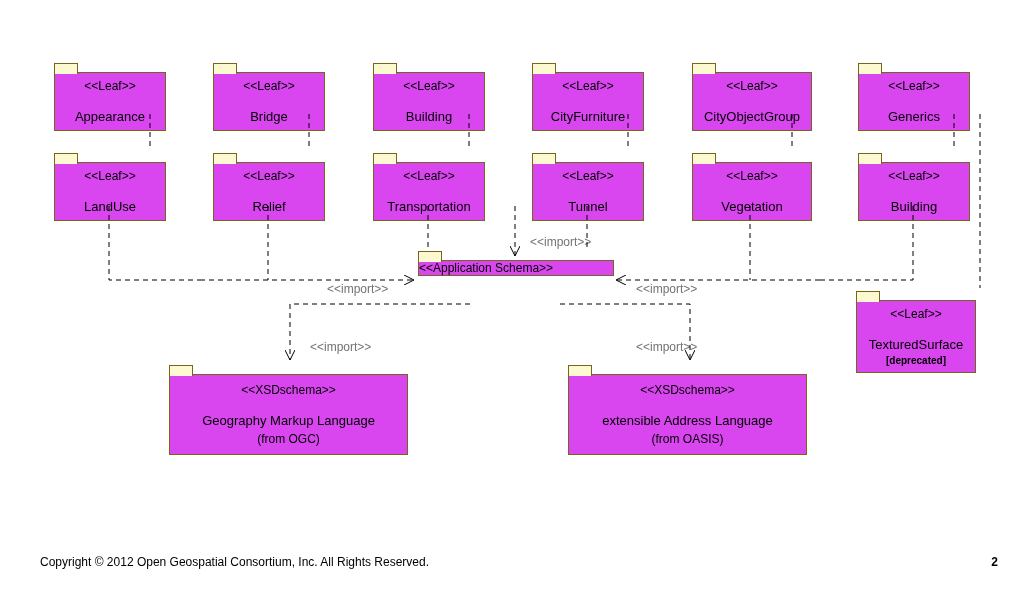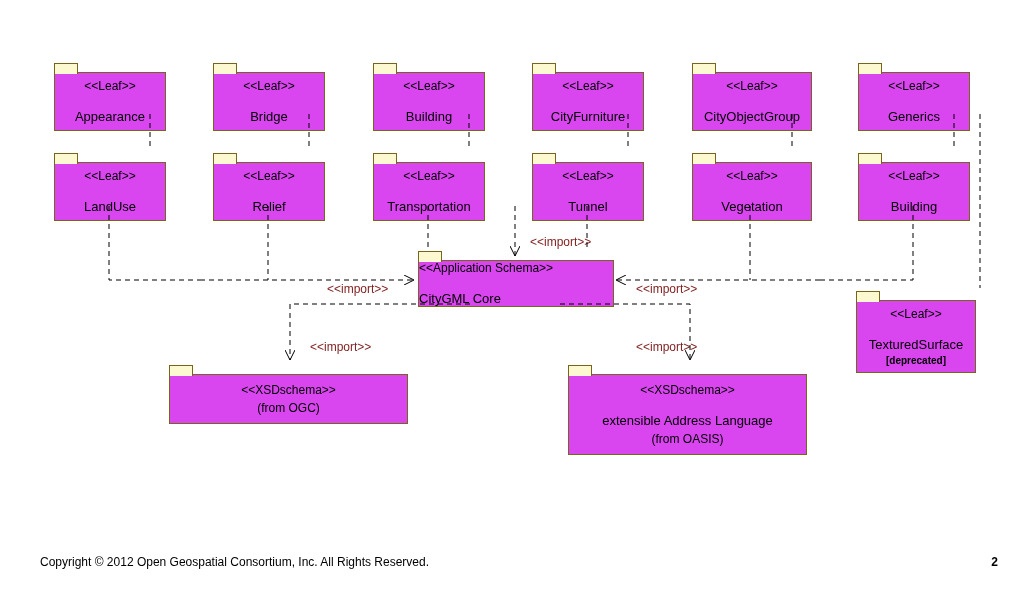--- a/index.html
+++ b/index.html
@@ -4,21 +4,21 @@
 <style>
 body{margin:0;font-family:Arial,sans-serif;font-size:13px;background:#fff;position:relative}
 .canvas{position:relative;width:1023px;height:591px}
 .pkg{position:absolute;border:1px solid #78641a;background:#d946ef}
 .tab{position:absolute;top:-10px;left:-1px;width:22px;height:10px;background:#fcf8cf;border:1px solid #78641a;border-bottom:none}
 .pkg .inner{padding:6px 8px;text-align:center}
 .stereo{font-size:12px}
 .name{font-size:13px;margin-top:16px}
 .from{font-size:12px;margin-top:4px}
 .core{position:absolute;border:1px solid #78641a;background:#d946ef}
-.lbl{position:absolute;font-size:12px;color:#7f1d1d;background:transparent}
+.lbl{position:absolute;font-size:12px;color:#737373;background:transparent}
 .footer-left{position:absolute;left:40px;bottom:22px;font-size:12px}
 .footer-right{position:absolute;right:25px;bottom:22px;font-size:12px;font-weight:bold}
 
 svg{position:absolute;top:0;left:0;pointer-events:none}
 </style>
 </head>
 <body>
 
 <div class="canvas">
 
@@ -105,28 +105,28 @@
       <div class="inner">
         <div class="stereo">&lt;&lt;Leaf&gt;&gt;</div>
         <div class="name">Building</div>
       </div>
     </div>
 
 <div class="core" style="left:418px;top:260px;width:194px">
       <div class="tab"></div>
       <div class="inner">
         <div class="stereo">&lt;&lt;Application Schema&gt;&gt;</div>
-        <div class="name">CityGML Core</div>
       </div>
     </div>
 
 <div class="pkg" style="left:169px;top:374px;width:237px">
       <div class="tab"></div>
       <div class="inner" style="padding:8px">
         <div class="stereo">&lt;&lt;XSDschema&gt;&gt;</div>
+        <div class="name">Geography Markup Language</div>
         <div class="from">(from OGC)</div>
       </div>
     </div>
 
 <div class="pkg" style="left:568px;top:374px;width:237px">
       <div class="tab"></div>
       <div class="inner" style="padding:8px">
         <div class="stereo">&lt;&lt;XSDschema&gt;&gt;</div>
         <div class="name">extensible Address Language</div>
         <div class="from">(from OASIS)</div>

